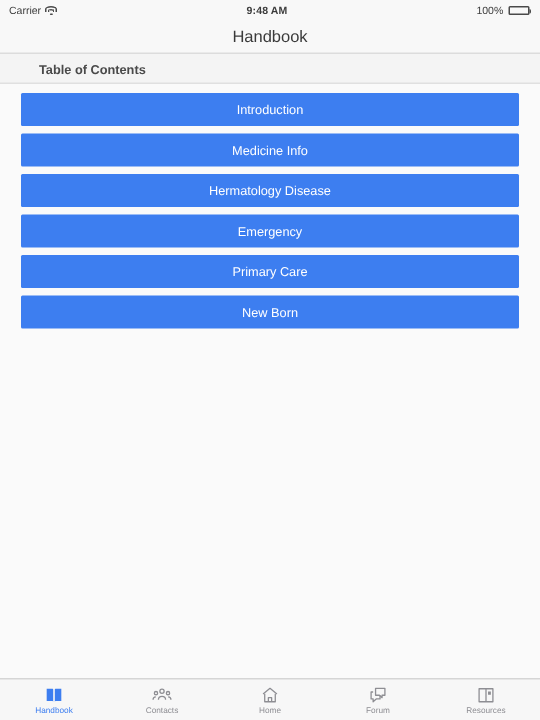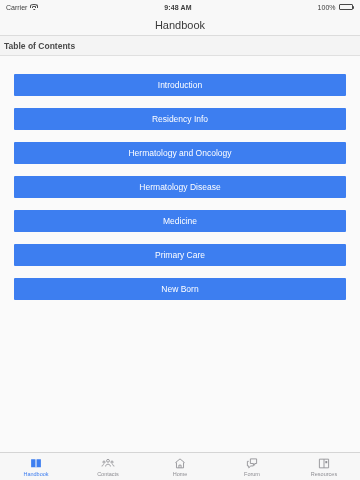--- a/index.html
+++ b/index.html
@@ -40,38 +40,38 @@
     display:flex; align-items:center; justify-content:center;
     background:#f8f8f8;
     border-bottom:1px solid #dcdcdc;
   }
   .navbar-title{ font-size:11px; color:#3a3a3a; }
 
   
   .section-header{
     height:20px; width:100%;
     display:flex; align-items:center;
-    padding-left:4px;
+    padding-left:26px;
     background:#f4f4f4;
     border-bottom:1px solid #e0e0e0;
     font-size:8.5px; font-weight:bold; color:#4a4a4a;
   }
 
   
   .list-area{
     position:absolute;
     top:56px; left:0; right:0; bottom:0;
     background:#fafafa;
     padding:6px 0 0 0;
     overflow:hidden;
   }
   .toc-button{
     display:flex; align-items:center; justify-content:center;
     height:22px;
-    margin:12px 14px 5px 14px;
+    margin:0 14px 5px 14px;
     background:#3d7ef0;
     border-radius:1px;
     color:#ffffff;
     font-size:8.5px;
     cursor:pointer;
   }
 
   
   .tabbar{
     position:absolute; left:0; right:0; bottom:0;
@@ -120,30 +120,27 @@
 </div>
 
 <div class="section-header">Table of Contents</div>
 
 <div class="list-area">
   <div id="toc-container">
       <div class="toc-button">
         <span>Introduction</span>
       </div>
       <div class="toc-button">
-        <span>Residency Info</span>
-      </div>
-      <div class="toc-button">
-        <span>Hermatology and Oncology</span>
+        <span>Medicine Info</span>
       </div>
       <div class="toc-button">
         <span>Hermatology Disease</span>
       </div>
       <div class="toc-button">
-        <span>Medicine</span>
+        <span>Emergency</span>
       </div>
       <div class="toc-button">
         <span>Primary Care</span>
       </div>
       <div class="toc-button">
         <span>New Born</span>
       </div>
     </div>
 </div>
 

